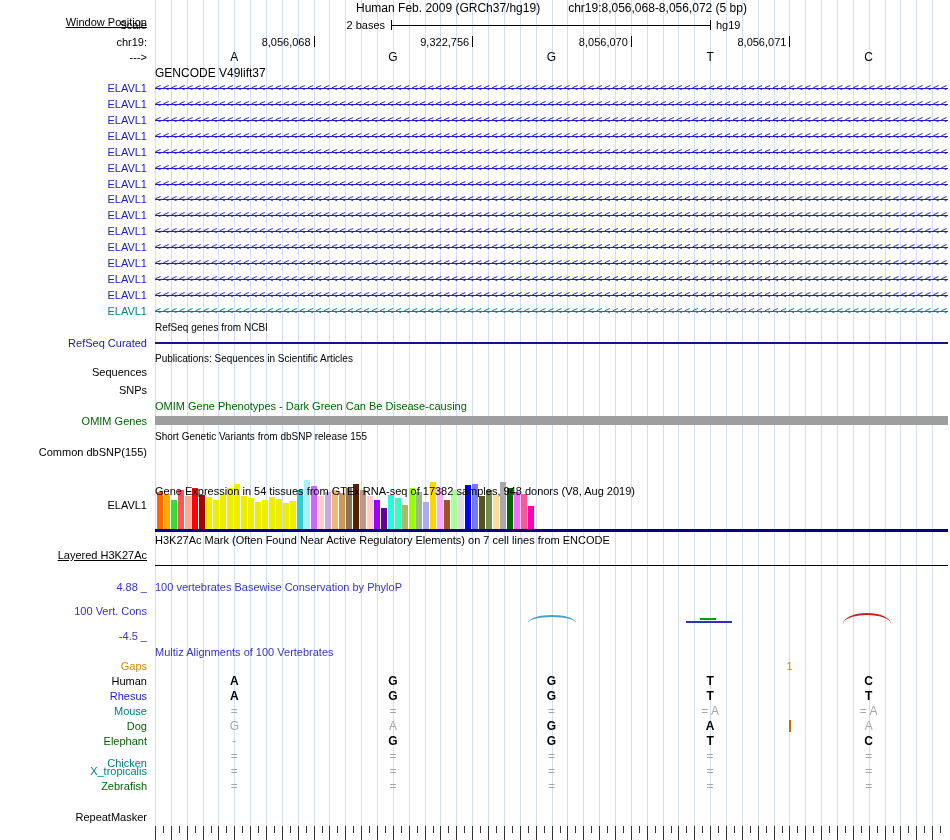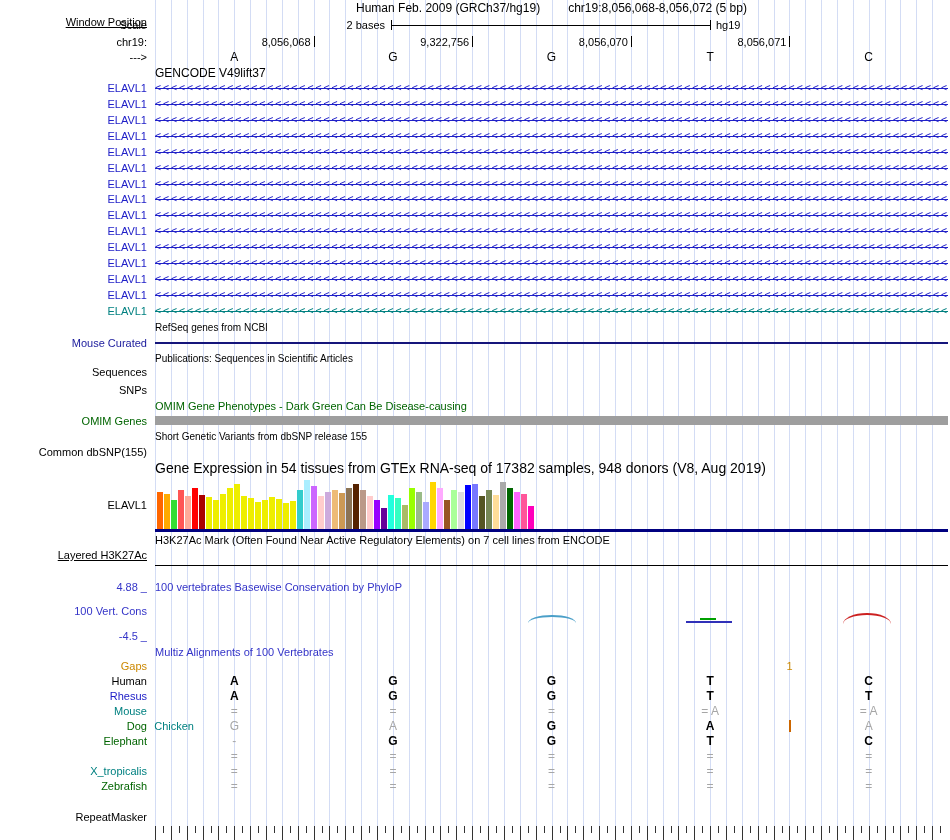--- a/index.html
+++ b/index.html
@@ -109,37 +109,37 @@
       <div class="gbar" style="height: 36px; background: rgb(255, 85, 153);"></div>
       <div class="gbar" style="height: 24px; background: rgb(255, 0, 187);"></div>
     </div>
 
   <div class="ruler tall"></div>
   <div class="ruler short"></div>
 <div class="lbl" style="top: 15px; color: rgb(0, 0, 0); text-decoration: underline;">Window Position</div>
     <div class="lbl" style="top: 18px; color: rgb(0, 0, 0);">Scale</div>
     <div class="lbl" style="top: 35px; color: rgb(0, 0, 0);">chr19:</div>
     <div class="lbl" style="top: 50px; color: rgb(0, 0, 0);">---&gt;</div>
-    <div class="lbl" style="top: 336px; color: rgb(26, 26, 156);">Mouse Curated</div>
+    <div class="lbl" style="top: 336px; color: rgb(26, 26, 156);">RefSeq Curated</div>
     <div class="lbl" style="top: 365px; color: rgb(0, 0, 0);">Sequences</div>
     <div class="lbl" style="top: 383px; color: rgb(0, 0, 0);">SNPs</div>
     <div class="lbl" style="top: 414px; color: rgb(0, 100, 0);">OMIM Genes</div>
     <div class="lbl" style="top: 445px; color: rgb(0, 0, 0);">Common dbSNP(155)</div>
     <div class="lbl" style="top: 498px; color: rgb(0, 0, 0);">ELAVL1</div>
     <div class="lbl" style="top: 548px; color: rgb(0, 0, 0); text-decoration: underline;">Layered H3K27Ac</div>
     <div class="lbl" style="top: 580px; color: rgb(52, 52, 200);">4.88 _</div>
     <div class="lbl" style="top: 604px; color: rgb(52, 52, 200);">100 Vert. Cons</div>
     <div class="lbl" style="top: 629px; color: rgb(52, 52, 200);">-4.5 _</div>
     <div class="lbl" style="top: 810px; color: rgb(0, 0, 0);">RepeatMasker</div>
     <div class="title" style="top: 66px; color: rgb(0, 0, 0); font-size: 12px;">GENCODE V49lift37</div>
     <div class="title" style="top: 321px; color: rgb(0, 0, 0); font-size: 10px;">RefSeq genes from NCBI</div>
     <div class="title" style="top: 352px; color: rgb(0, 0, 0); font-size: 10px;">Publications: Sequences in Scientific Articles</div>
     <div class="title" style="top: 399px; color: rgb(0, 100, 0); font-size: 11px;">OMIM Gene Phenotypes - Dark Green Can Be Disease-causing</div>
     <div class="title" style="top: 430px; color: rgb(0, 0, 0); font-size: 10px;">Short Genetic Variants from dbSNP release 155</div>
-    <div class="title" style="top: 461px; color: rgb(0, 0, 0); font-size: 14px;">Gene Expression in 54 tissues from GTEx RNA-seq of 17382 samples, 948 donors (V8, Aug 2019)</div>
+    <div class="title" style="top: 484px; color: rgb(0, 0, 0); font-size: 11px;">Gene Expression in 54 tissues from GTEx RNA-seq of 17382 samples, 948 donors (V8, Aug 2019)</div>
     <div class="title" style="top: 533px; color: rgb(0, 0, 0); font-size: 11px;">H3K27Ac Mark (Often Found Near Active Regulatory Elements) on 7 cell lines from ENCODE</div>
     <div class="title" style="top: 580px; color: rgb(52, 52, 200); font-size: 11px;">100 vertebrates Basewise Conservation by PhyloP</div>
     <div class="title" style="top: 645px; color: rgb(52, 52, 200); font-size: 11px;">Multiz Alignments of 100 Vertebrates</div>
     <div class="lbl" style="top: 81px; color: rgb(32, 32, 200);">ELAVL1</div>
     <div class="generow" style="top: 81px; color: rgb(32, 32, 200);">
       <span class="arrows">&lt;&lt;&lt;&lt;&lt;&lt;&lt;&lt;&lt;&lt;&lt;&lt;&lt;&lt;&lt;&lt;&lt;&lt;&lt;&lt;&lt;&lt;&lt;&lt;&lt;&lt;&lt;&lt;&lt;&lt;&lt;&lt;&lt;&lt;&lt;&lt;&lt;&lt;&lt;&lt;&lt;&lt;&lt;&lt;&lt;&lt;&lt;&lt;&lt;&lt;&lt;&lt;&lt;&lt;&lt;&lt;&lt;&lt;&lt;&lt;&lt;&lt;&lt;&lt;&lt;&lt;&lt;&lt;&lt;&lt;&lt;&lt;&lt;&lt;&lt;&lt;&lt;&lt;&lt;&lt;&lt;&lt;&lt;&lt;&lt;&lt;&lt;&lt;&lt;&lt;&lt;&lt;&lt;&lt;&lt;&lt;&lt;&lt;&lt;&lt;&lt;&lt;&lt;&lt;&lt;&lt;&lt;&lt;&lt;&lt;&lt;&lt;&lt;&lt;&lt;&lt;&lt;&lt;&lt;&lt;&lt;&lt;&lt;&lt;&lt;&lt;&lt;&lt;&lt;&lt;&lt;&lt;&lt;&lt;&lt;&lt;&lt;&lt;&lt;&lt;</span>
     </div>
     <div class="lbl" style="top: 97px; color: rgb(32, 32, 200);">ELAVL1</div>
     <div class="generow" style="top: 97px; color: rgb(32, 32, 200);">
       <span class="arrows">&lt;&lt;&lt;&lt;&lt;&lt;&lt;&lt;&lt;&lt;&lt;&lt;&lt;&lt;&lt;&lt;&lt;&lt;&lt;&lt;&lt;&lt;&lt;&lt;&lt;&lt;&lt;&lt;&lt;&lt;&lt;&lt;&lt;&lt;&lt;&lt;&lt;&lt;&lt;&lt;&lt;&lt;&lt;&lt;&lt;&lt;&lt;&lt;&lt;&lt;&lt;&lt;&lt;&lt;&lt;&lt;&lt;&lt;&lt;&lt;&lt;&lt;&lt;&lt;&lt;&lt;&lt;&lt;&lt;&lt;&lt;&lt;&lt;&lt;&lt;&lt;&lt;&lt;&lt;&lt;&lt;&lt;&lt;&lt;&lt;&lt;&lt;&lt;&lt;&lt;&lt;&lt;&lt;&lt;&lt;&lt;&lt;&lt;&lt;&lt;&lt;&lt;&lt;&lt;&lt;&lt;&lt;&lt;&lt;&lt;&lt;&lt;&lt;&lt;&lt;&lt;&lt;&lt;&lt;&lt;&lt;&lt;&lt;&lt;&lt;&lt;&lt;&lt;&lt;&lt;&lt;&lt;&lt;&lt;&lt;&lt;&lt;&lt;&lt;&lt;</span>
@@ -243,21 +243,21 @@
     <div class="acell align-b" style="left: 521.5px; top: 719px;">G</div>
     <div class="acell align-b" style="left: 680.1px; top: 719px;">A</div>
     <div class="acell align-g" style="left: 838.7px; top: 719px;">A</div>
     <div class="ibar" style="left: 789.4px; top: 720px; background: rgb(204, 102, 0);"></div>
     <div class="lbl" style="top: 734px; color: rgb(0, 100, 0);">Elephant</div>
     <div class="acell align-g" style="left: 204.3px; top: 734px;">-</div>
     <div class="acell align-b" style="left: 362.9px; top: 734px;">G</div>
     <div class="acell align-b" style="left: 521.5px; top: 734px;">G</div>
     <div class="acell align-b" style="left: 680.1px; top: 734px;">T</div>
     <div class="acell align-b" style="left: 838.7px; top: 734px;">C</div>
-    <div class="lbl" style="top: 719px; color: rgb(0, 128, 128); margin-left: 47px;">Chicken</div>
+    <div class="lbl" style="top: 756px; color: rgb(0, 128, 128);">Chicken</div>
     <div class="acell align-g" style="left: 204.3px; top: 749px;">=</div>
     <div class="acell align-g" style="left: 362.9px; top: 749px;">=</div>
     <div class="acell align-g" style="left: 521.5px; top: 749px;">=</div>
     <div class="acell align-g" style="left: 680.1px; top: 749px;">=</div>
     <div class="acell align-g" style="left: 838.7px; top: 749px;">=</div>
     <div class="lbl" style="top: 764px; color: rgb(0, 128, 128);">X_tropicalis</div>
     <div class="acell align-g" style="left: 204.3px; top: 764px;">=</div>
     <div class="acell align-g" style="left: 362.9px; top: 764px;">=</div>
     <div class="acell align-g" style="left: 521.5px; top: 764px;">=</div>
     <div class="acell align-g" style="left: 680.1px; top: 764px;">=</div>

